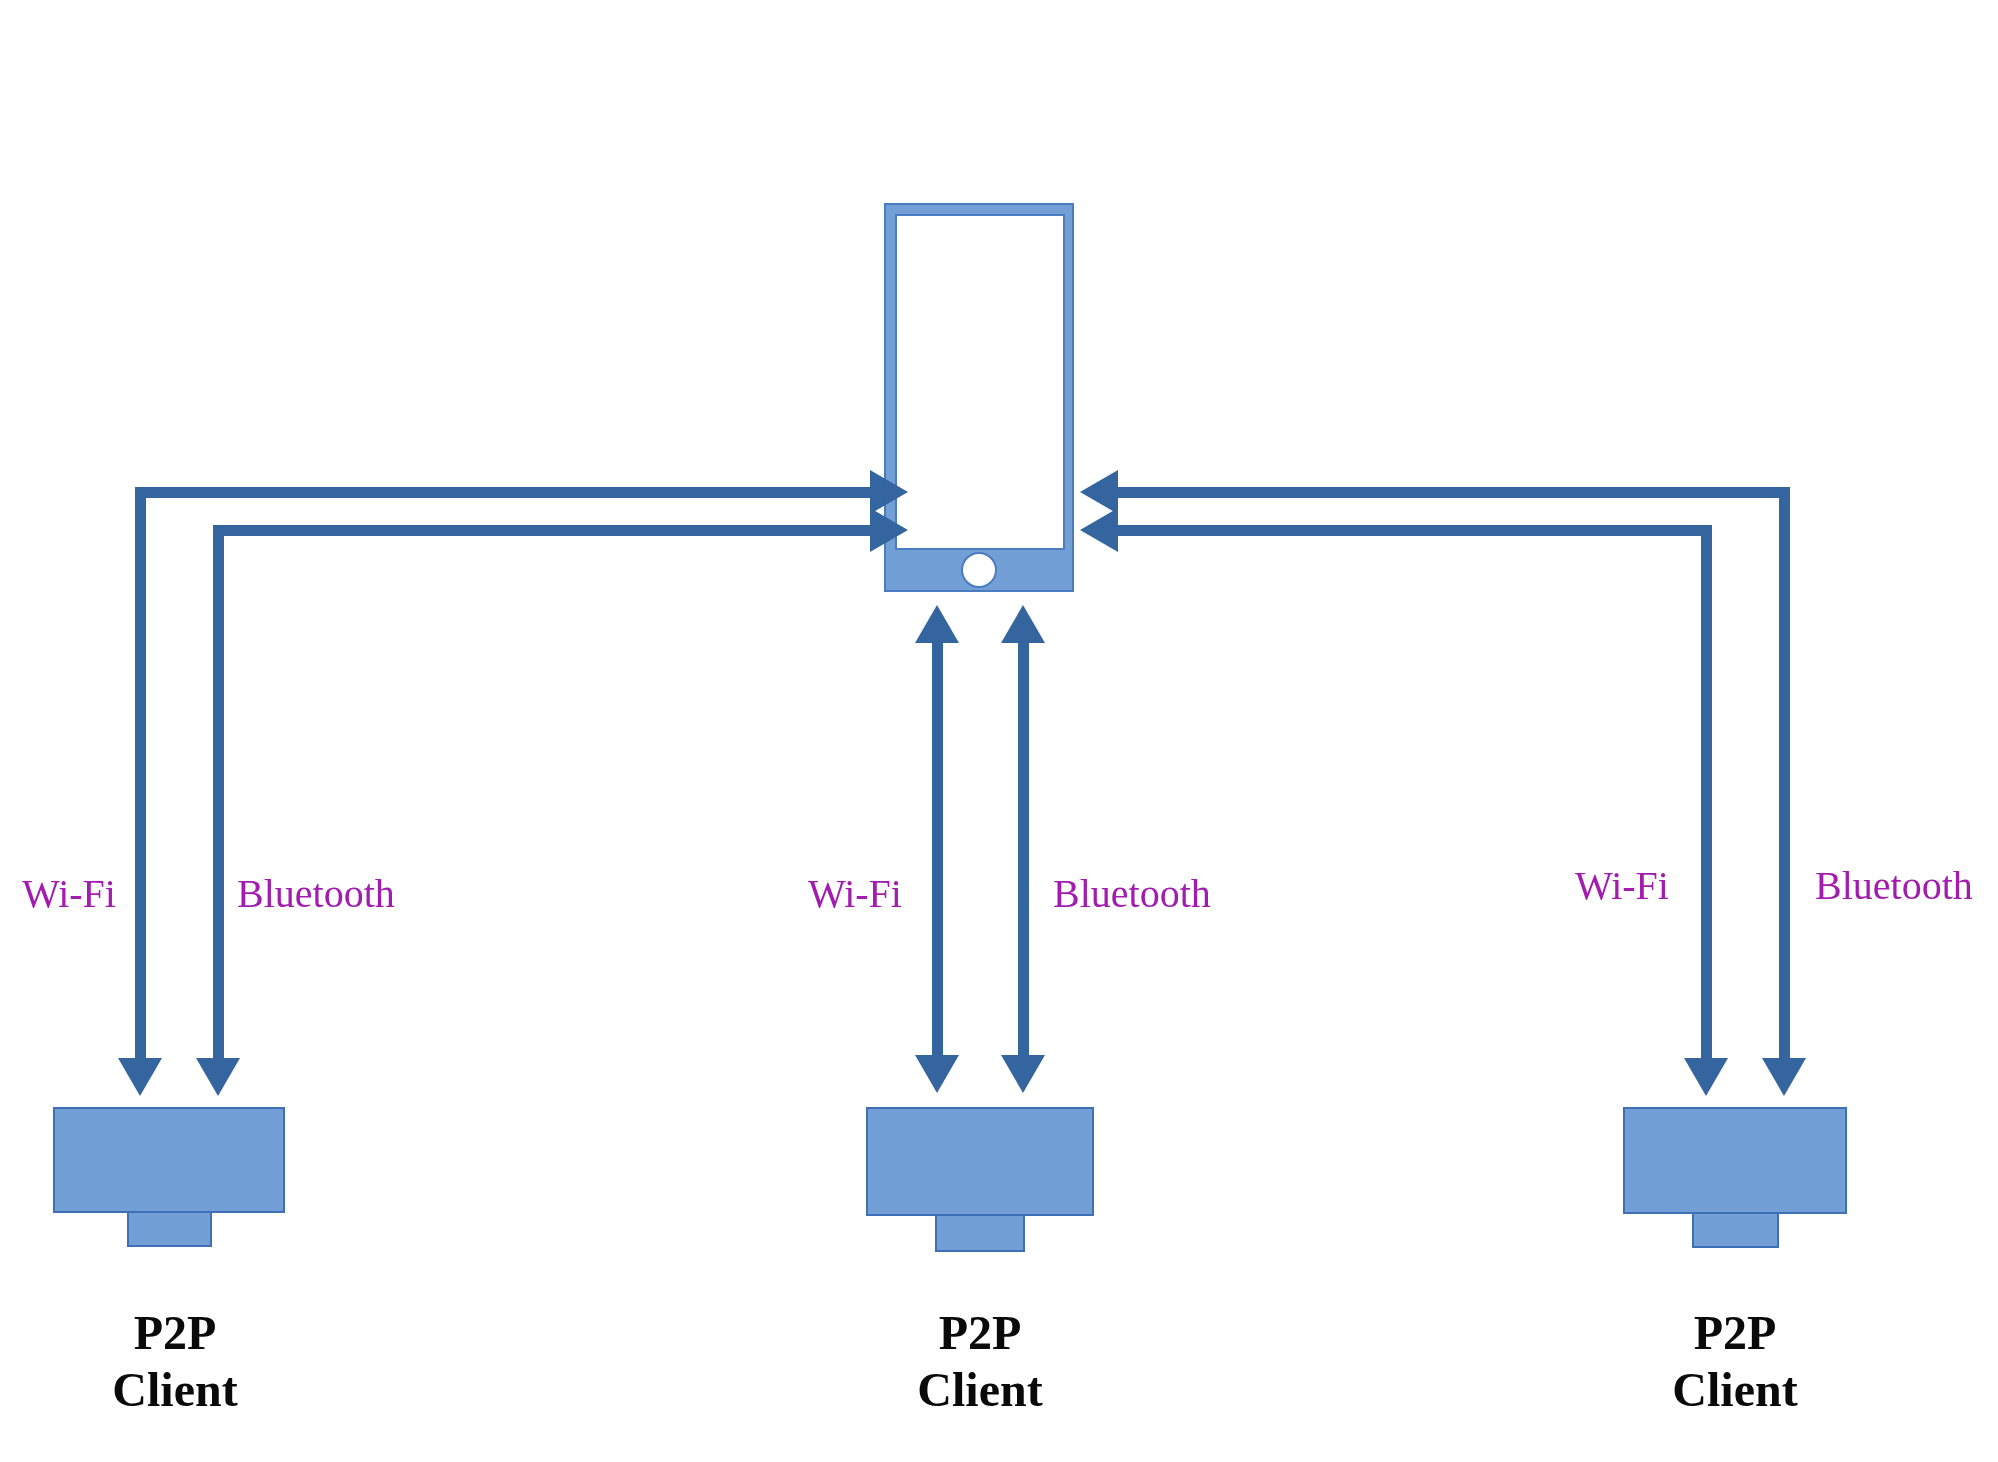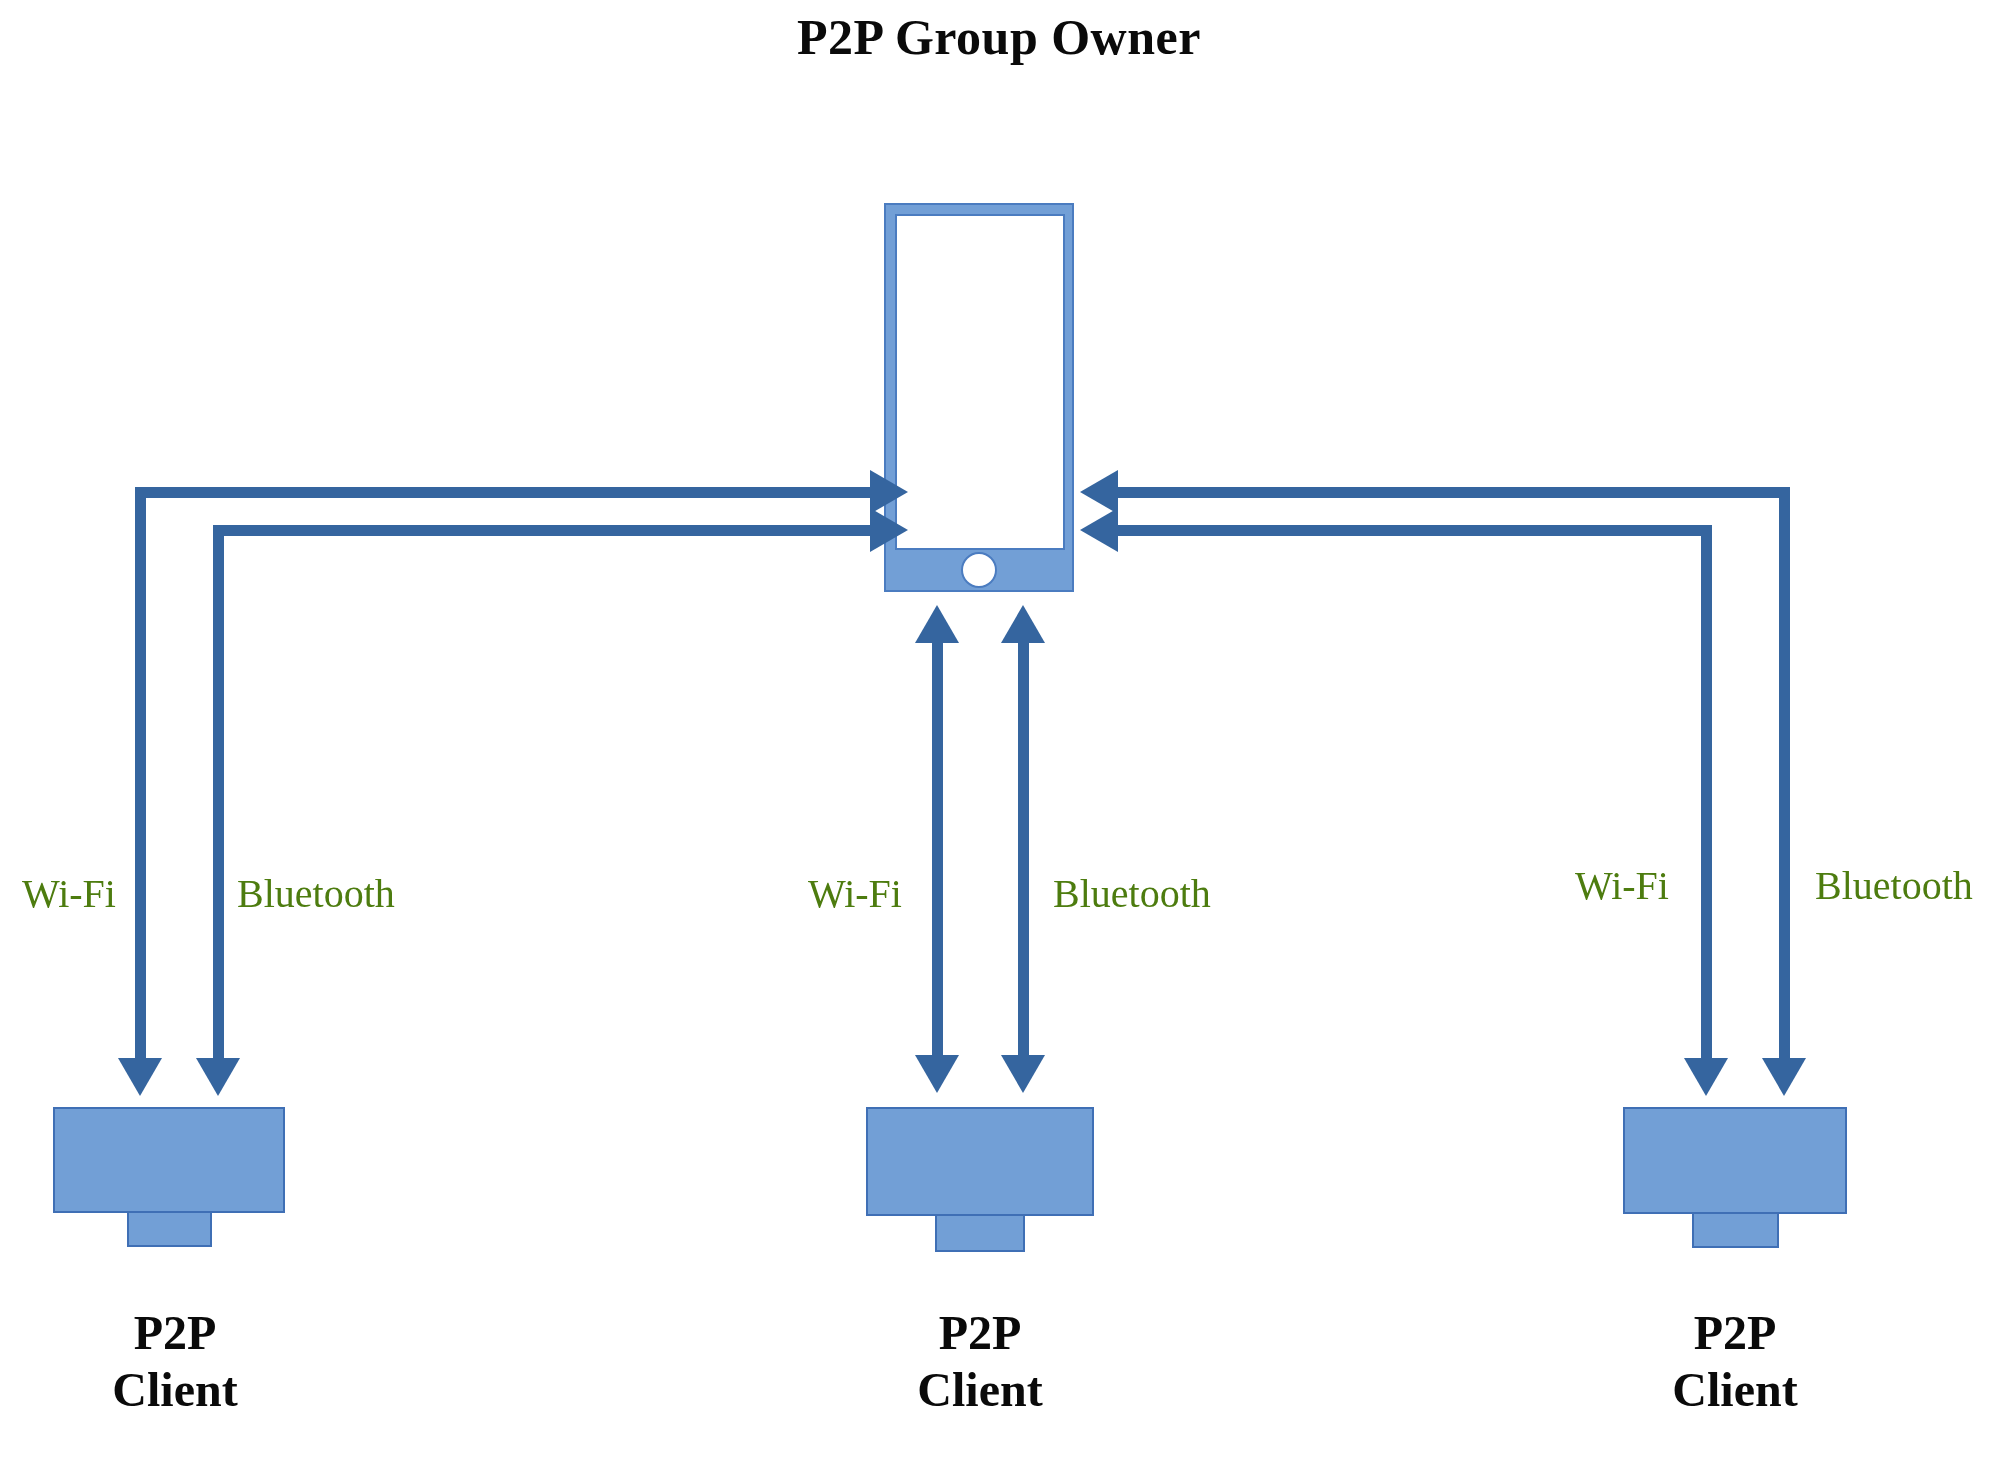--- a/index.html
+++ b/index.html
@@ -123,39 +123,38 @@
     height: 0;
     border-left: 22px solid transparent;
     border-right: 22px solid transparent;
     border-bottom: 38px solid #35659F;
   }
 
   
   .link-label {
     position: absolute;
     font-size: 40px;
-    color: #4d7c0f;
+    color: #a21caf;
     white-space: nowrap;
   }
   .client-label {
     position: absolute;
     font-size: 48px;
     font-weight: bold;
     color: #0a0a0a;
     text-align: center;
     line-height: 1.18;
     white-space: nowrap;
   }
 </style>
 </head>
 <body>
 
 <div id="canvas">
 
-  <div class="title">P2P Group Owner</div>
 
   <div class="phone">
     <div class="phone-screen"></div>
     <div class="phone-home"></div>
   </div>
 
   <div class="hline" style="left:135px; top:487px; width:745px;"></div>
   <div class="arrow-right" style="left:870px; top:470px;"></div>
 
   <div class="vline" style="left:135px; top:487px; height:590px;"></div>

